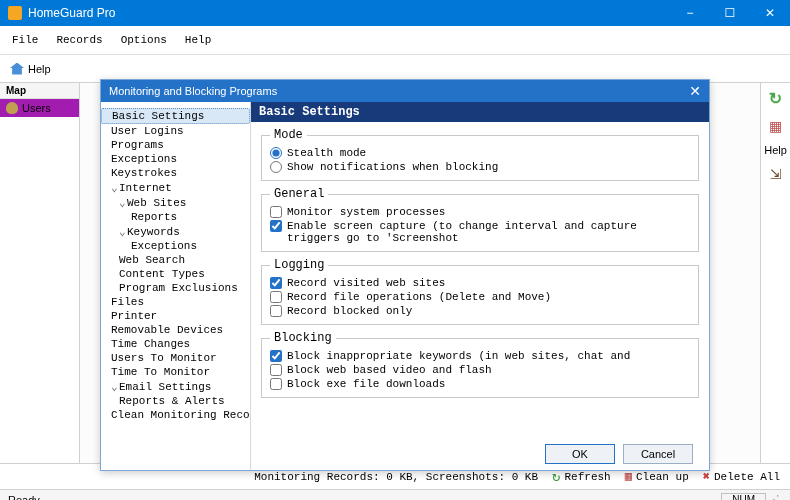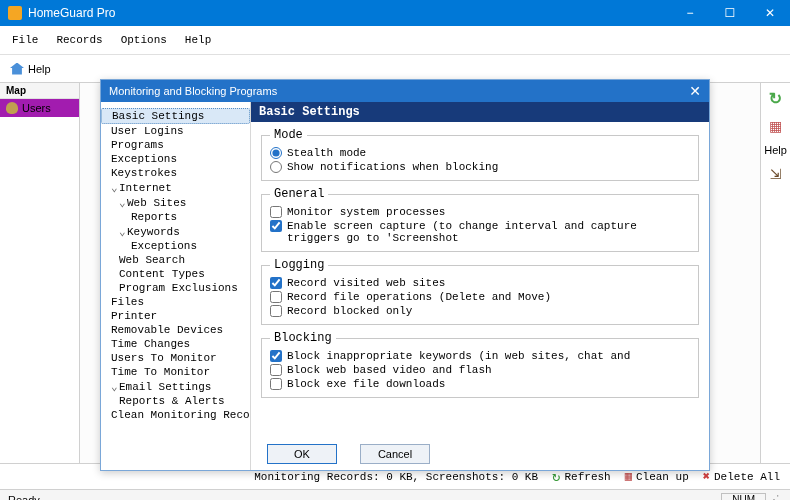--- a/index.html
+++ b/index.html
@@ -33,21 +33,21 @@
 .tree .node.l1 { padding-left: 18px; }
 .tree .node.l2 { padding-left: 30px; }
 .tree .chev { display: inline-block; width: 8px; color: #666; }
 .dlg-content { flex: 1; display: flex; flex-direction: column; }
 .section-hdr { background: #173a7a; color: #fff; padding: 3px 8px; font-family: "Courier New", monospace; font-weight: bold; font-size: 12px; }
 .form-area { flex: 1; padding: 6px 10px; font-family: "Courier New", monospace; font-size: 11px; overflow: hidden; }
 fieldset { border: 1px solid #c8c8c8; margin-bottom: 6px; padding: 4px 8px 6px; }
 legend { padding: 0 4px; font-size: 12px; }
 .opt-row { display: flex; gap: 5px; padding: 1px 0; }
 .opt-row input[type="radio"], .opt-row input[type="checkbox"] { width: 12px; height: 12px; accent-color: #2372c8; }
-.dlg-buttons { display: flex; gap: 23px; padding: 6px 16px; }
+.dlg-buttons { display: flex; justify-content: flex-end; gap: 8px; padding: 6px 16px; }
 .dlg-buttons button { width: 70px; height: 20px; border: 1px solid #9aaec7; background: #eef2f7; font-size: 11px; }
 .dlg-buttons button.primary { border: 1px solid #2372c8; }
 .bottom-bar { height: 26px; border-top: 1px solid #d0d0d0; display: flex; align-items: center; padding: 0 10px; font-family: "Courier New", monospace; font-size: 11px; gap: 14px; }
 .bottom-bar .spacer { flex: 1; }
 .bottom-bar .bb-btn { display: flex; align-items: center; gap: 4px; }
 .ic-refresh { color: #3a9a3a; font-size: 14px; }
 .ic-cal { color: #c05050; font-size: 12px; }
 .ic-del { color: #d04040; font-size: 12px; font-weight: bold; }
 .statusbar { height: 20px; border-top: 1px solid #d0d0d0; display: flex; align-items: center; padding: 0 8px; font-size: 11px; background: #f5f5f5; }
 .statusbar .sfill { flex: 1; }

